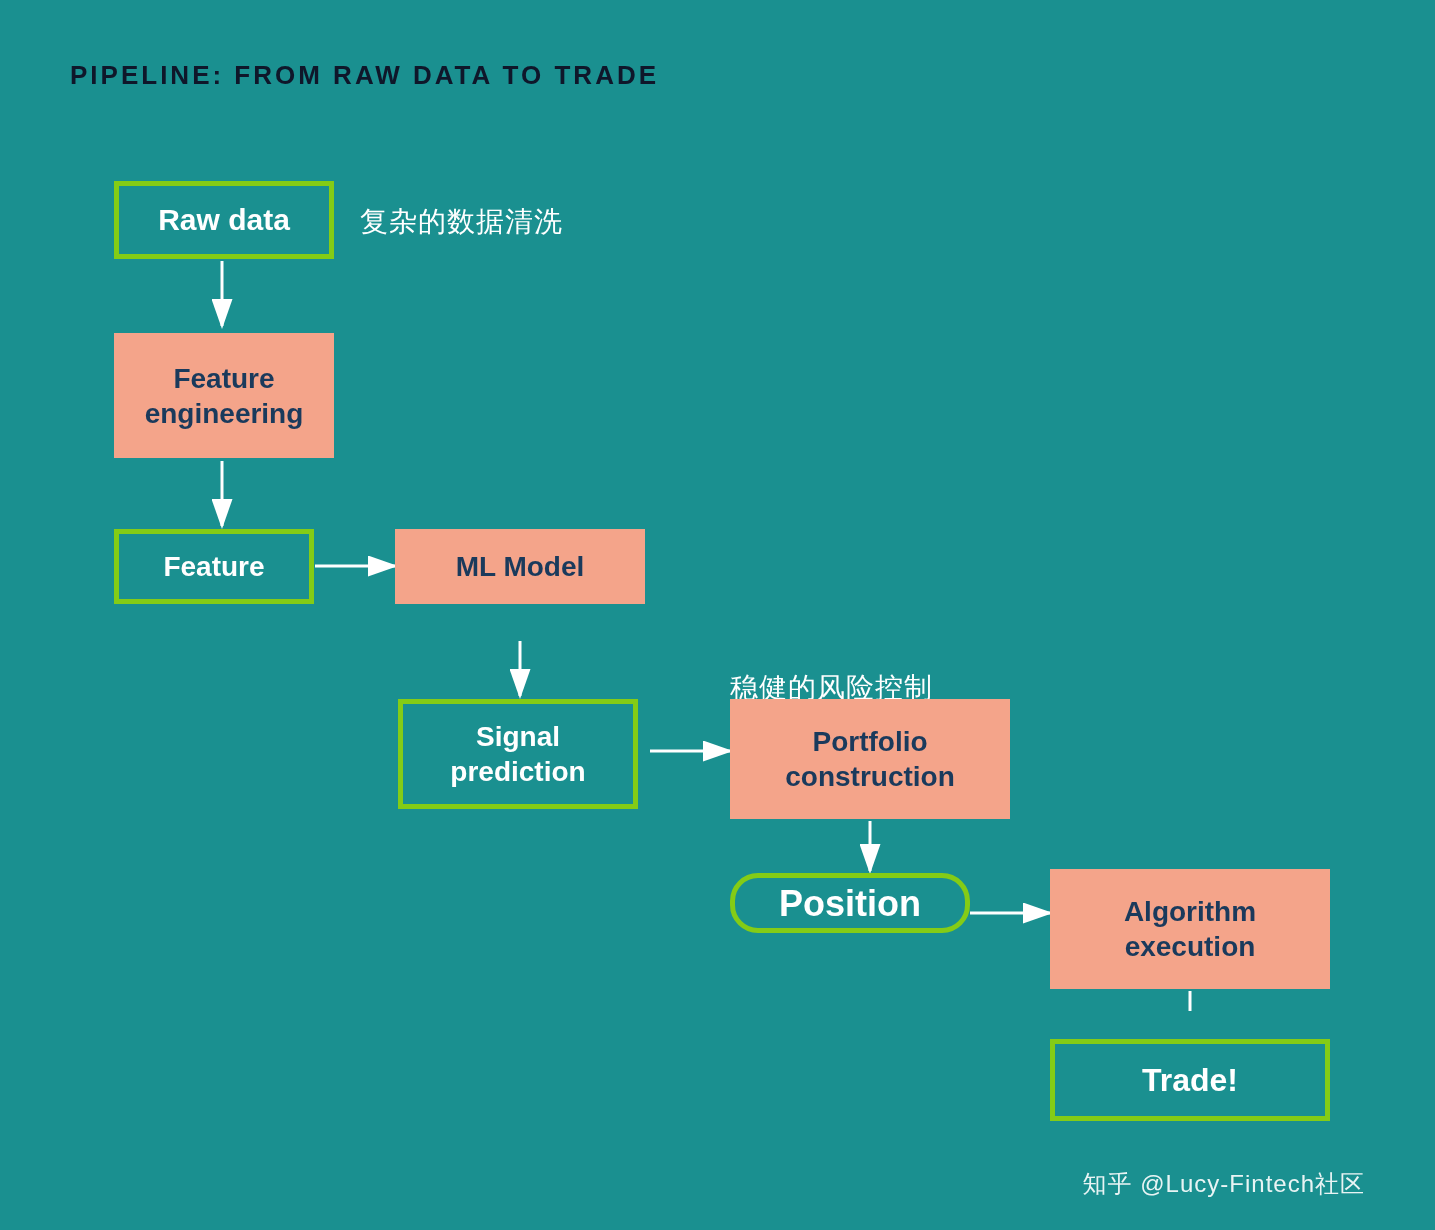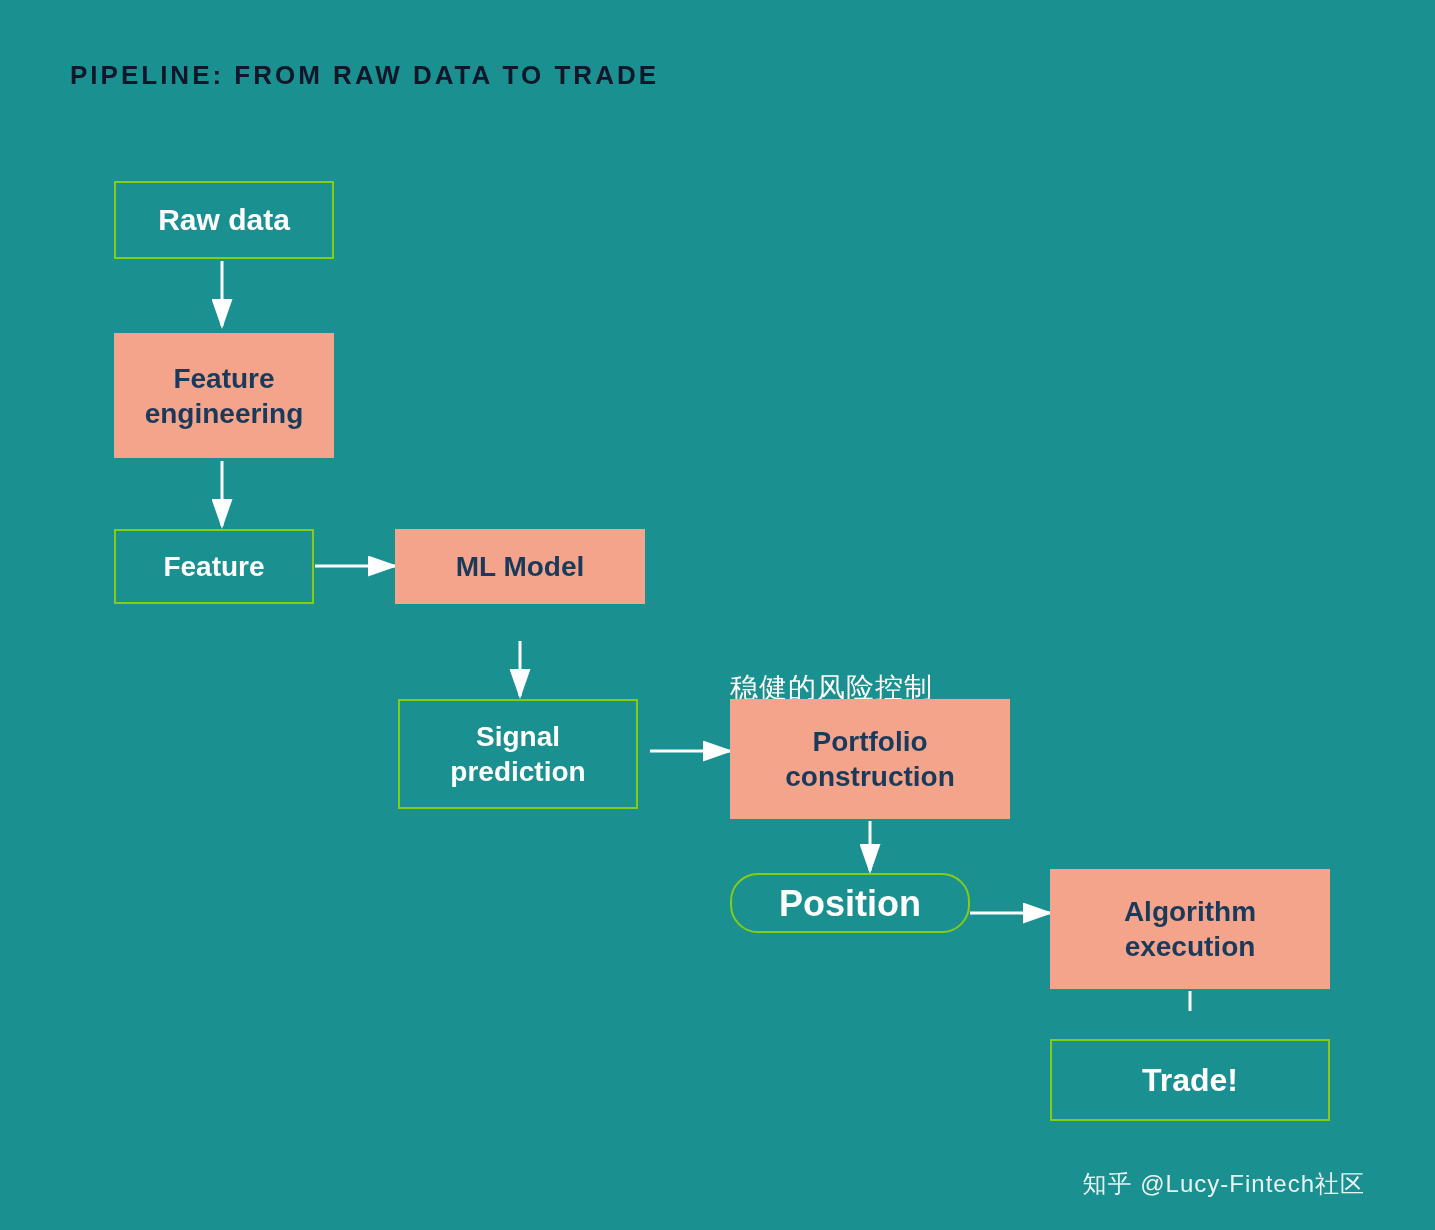--- a/index.html
+++ b/index.html
@@ -53,21 +53,21 @@
       align-items: center;
       justify-content: center;
       text-align: center;
       font-weight: 800;
       font-size: 28px;
       line-height: 1.25;
     }
 
     .node-outline {
       background: transparent;
-      border: 2px solid #84cc16;
+      border: 5px solid #84cc16;
       color: #ffffff;
     }
 
     .node-filled {
       background: #f4a48a;
       border: 3px solid #f4a48a;
       color: #1a3a5c;
     }
 
     
@@ -129,20 +129,23 @@
 
       <line x1="900" y1="762" x2="980" y2="762" stroke="#ffffff" stroke-width="3" marker-end="url(#arrowhead)"></line>
 
       <line x1="1120" y1="840" x2="1120" y2="888" stroke="#ffffff" stroke-width="3" marker-end="url(#arrowhead)"></line>
     </svg>
 
     <div class="node node-outline" style="left:44px; top:30px; width:220px; height:78px; font-size:30px;">
       <span>Raw data</span>
     </div>
 
+    <div class="annotation" style="left:290px; top:52px;">
+      <span>复杂的数据清洗</span>
+    </div>
 
     <div class="node node-filled" style="left:44px; top:182px; width:220px; height:125px; font-size:28px;">
       <span style="white-space:pre-line;">Feature
 engineering</span>
     </div>
 
     <div class="node node-outline" style="left:44px; top:378px; width:200px; height:75px; font-size:28px;">
       <span>Feature</span>
     </div>
 

